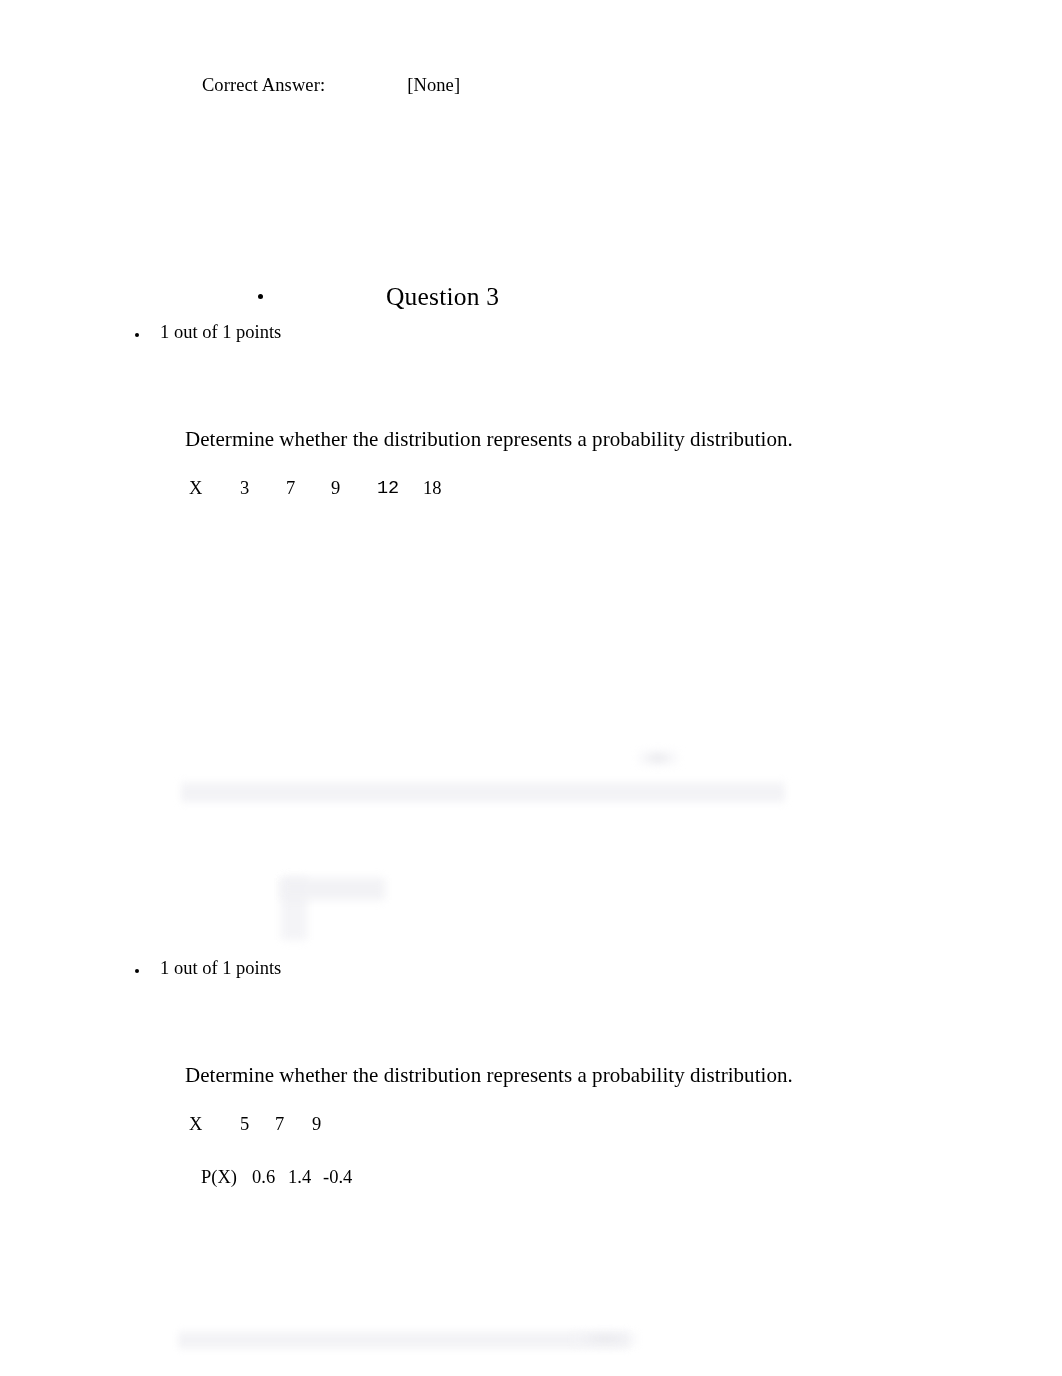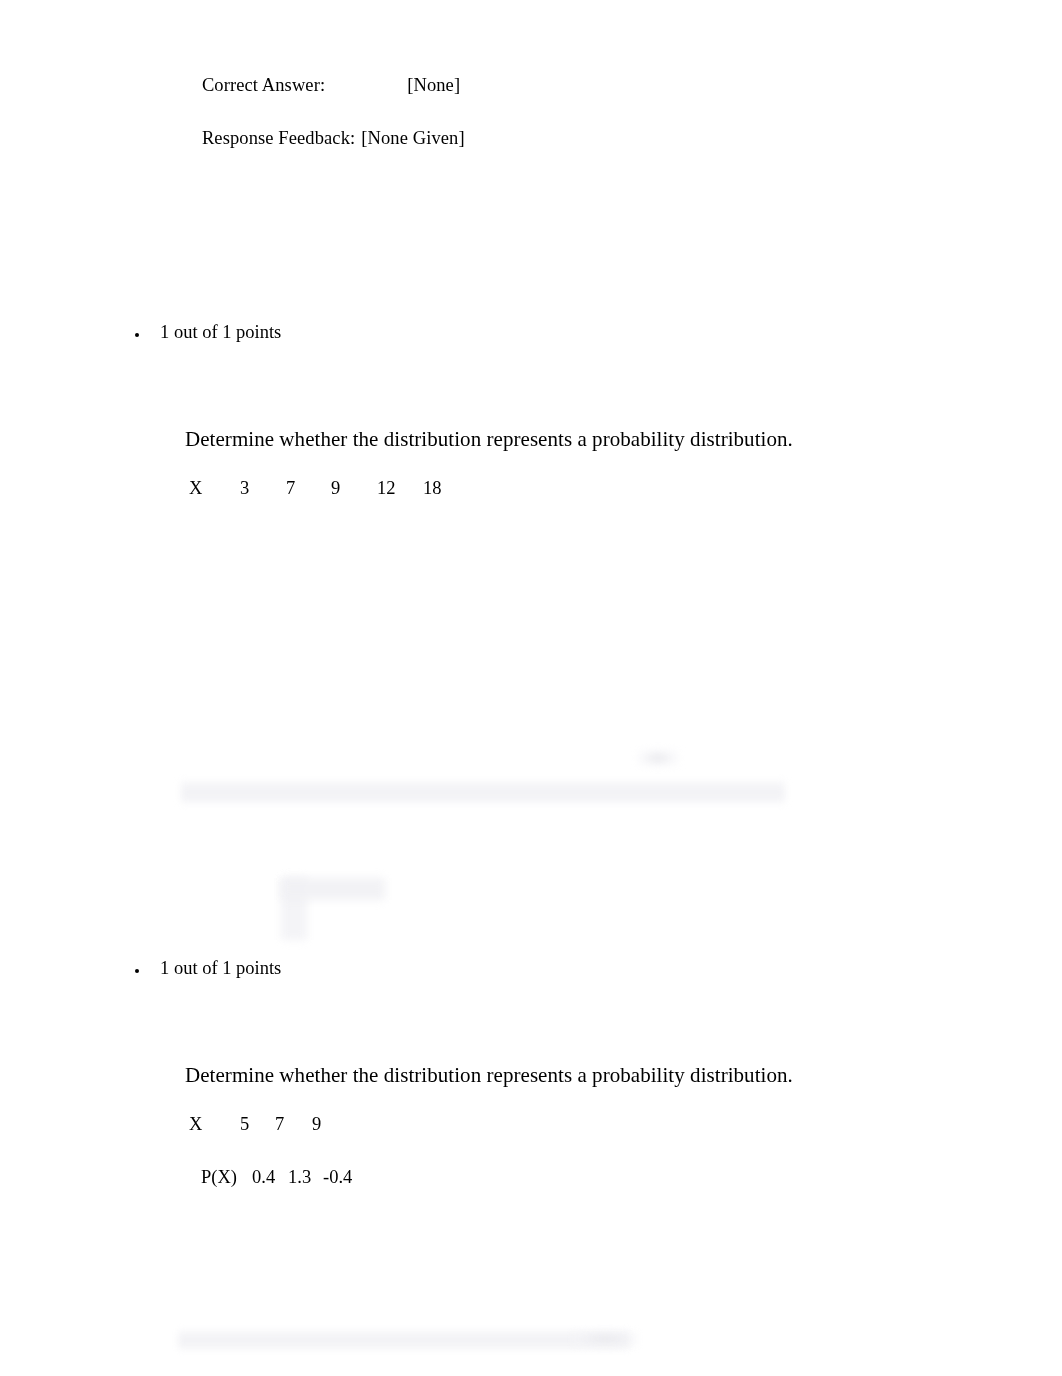--- a/index.html
+++ b/index.html
@@ -139,38 +139,39 @@
 </style>
 </head>
 <body>
 
 <div class="page">
 
   <div class="abs feedback-line" style="left:183px; top:54px;">
     <span class="fb-label">Correct Answer:</span><span style="display:inline-block;width:82px;"></span><span class="fb-value">[None]</span>
   </div>
 
-  <div class="abs feedback-line" style="left:183px; top:107px;">
-    <span class="fb-label">Response Feedback:</span><span style="display:inline-block;width:6px;"></span><span class="fb-value">[None Given]</span>
-  </div>
-
+
+  <div class="q-header-row" style="top:282px;">
+    <span class="q-bullet"></span>
+    <span class="q-title">Question 3</span>
+  </div>
 
   <div class="pts-row" style="top:322px;">
     <span class="pts-bullet"></span>
     <span class="pts-text">1 out of 1 points</span>
   </div>
 
   <div class="abs prompt" style="left:185px; top:427px;">Determine whether the distribution represents a probability distribution.</div>
 
   <div class="data-row" style="left:0px; top:478px;">
     <span class="cell" style="left:189px;">X</span>
     <span class="cell" style="left:240px;">3</span>
     <span class="cell" style="left:286px;">7</span>
     <span class="cell" style="left:331px;">9</span>
-    <span class="cell" style="left:377px;">12</span>
+    <span class="cell" style="left:377px;font-family:Liberation Mono, monospace;">12</span>
     <span class="cell" style="left:423px;">18</span>
   </div>
 
   <div class="artifact artifact-smudge" style="left:636px; top:748px; width:44px; height:20px;"></div>
 
   <div class="artifact artifact-band" style="left:181px; top:778px; width:604px; height:28px;"></div>
 
   <div class="artifact artifact-lshape-v" style="left:281px; top:878px; width:26px; height:62px;"></div>
   <div class="artifact artifact-lshape-h" style="left:281px; top:878px; width:104px; height:22px;"></div>
 
@@ -184,21 +185,21 @@
 
   <div class="data-row" style="left:0px; top:1114px;">
     <span class="cell" style="left:189px;">X</span>
     <span class="cell" style="left:240px;">5</span>
     <span class="cell" style="left:275px;">7</span>
     <span class="cell" style="left:312px;">9</span>
   </div>
 
   <div class="data-row" style="left:12px; top:1167px;">
     <span class="cell" style="left:189px;">P(X)</span>
-    <span class="cell" style="left:240px;">0.4</span>
-    <span class="cell" style="left:276px;">1.3</span>
+    <span class="cell" style="left:240px;">0.6</span>
+    <span class="cell" style="left:276px;">1.4</span>
     <span class="cell" style="left:311px;">-0.4</span>
   </div>
 
   <div class="artifact artifact-band" style="left:178px; top:1328px; width:452px; height:24px;"></div>
   <div class="artifact artifact-smudge" style="left:570px; top:1330px; width:70px; height:18px;"></div>
 
 </div>
 
 </body></html>

